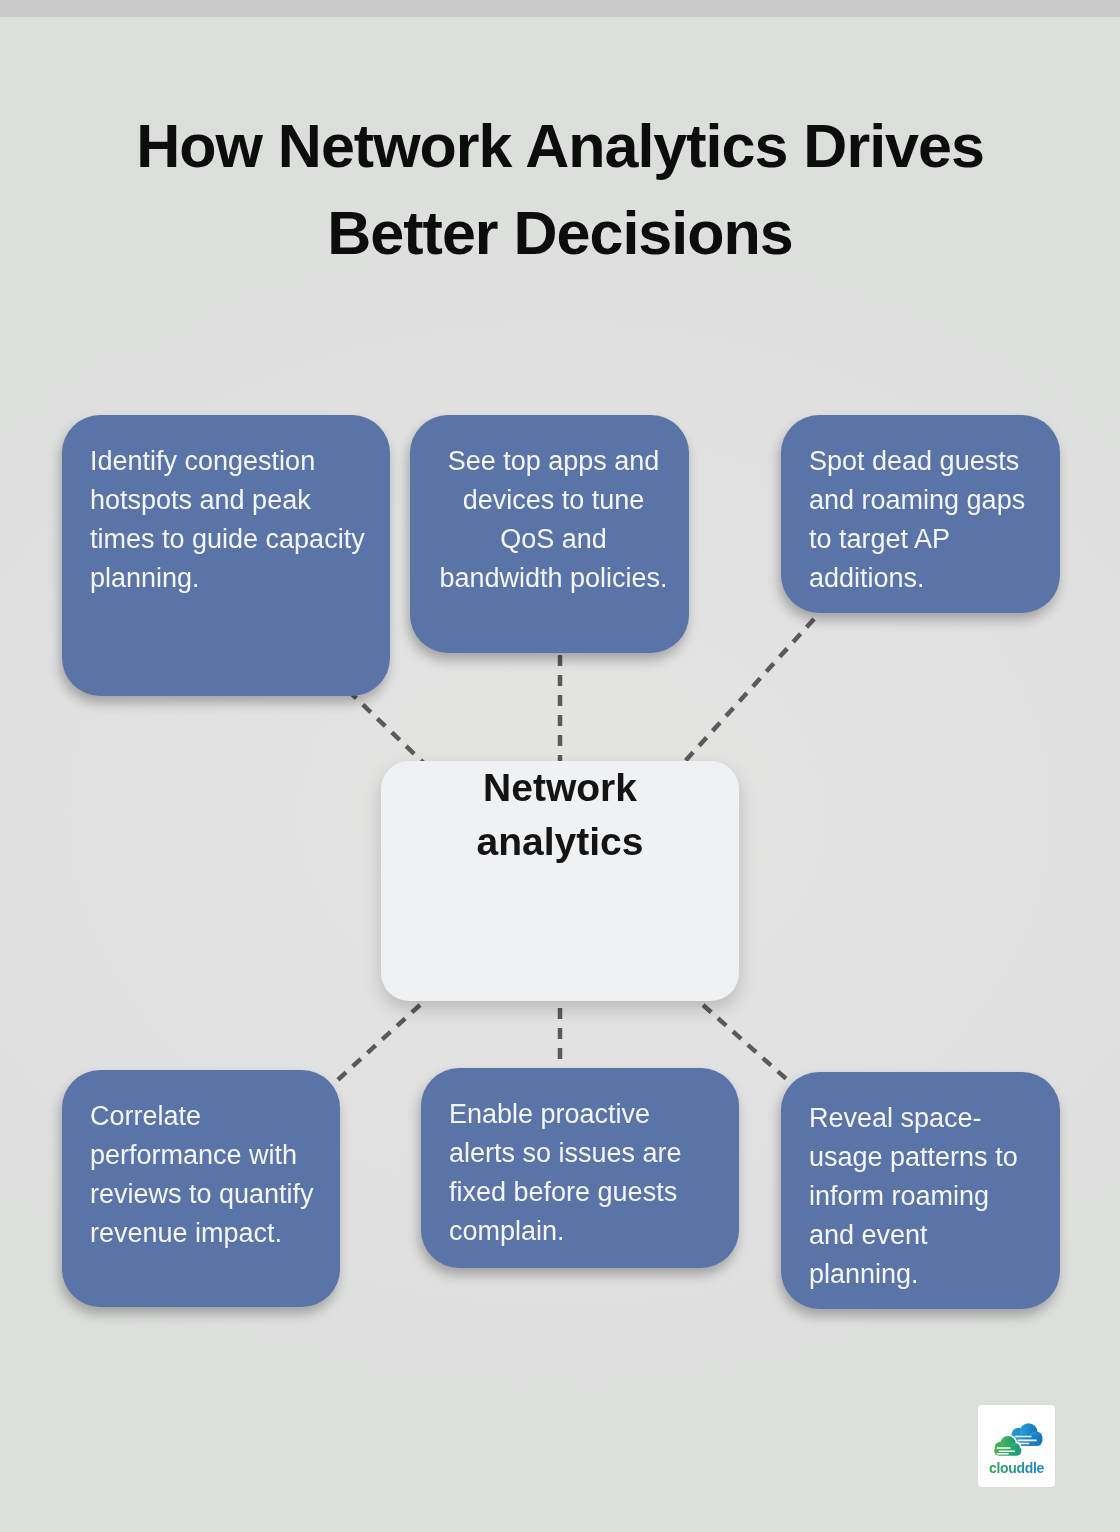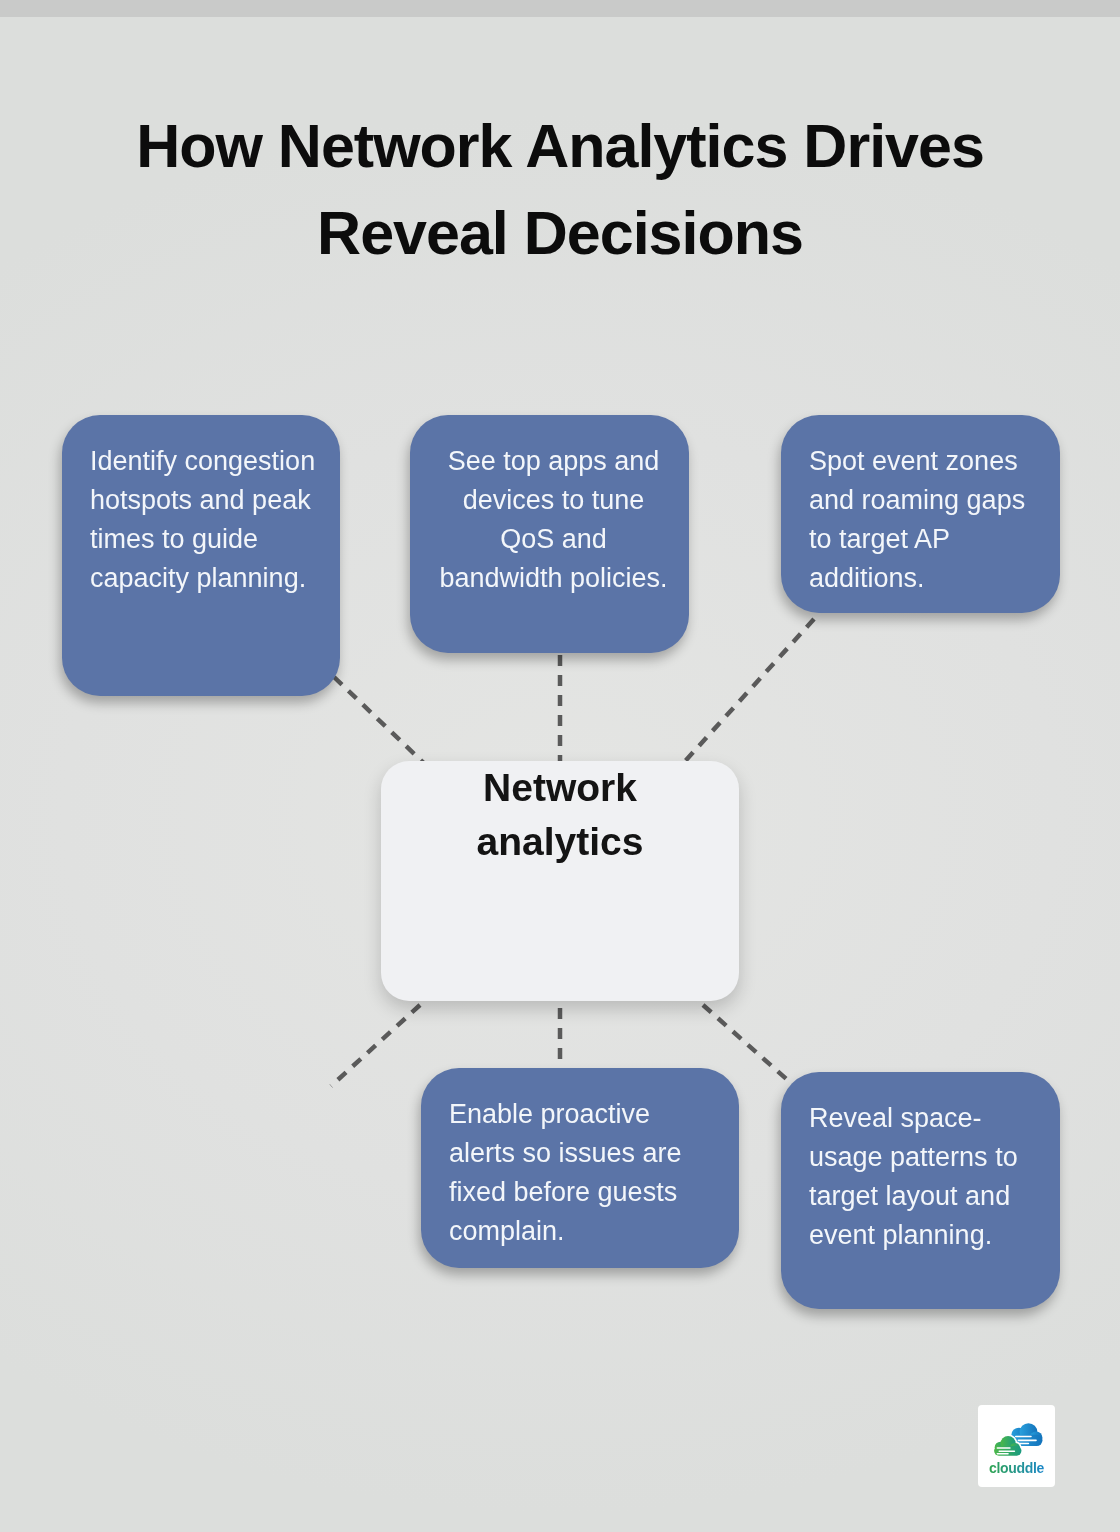--- a/index.html
+++ b/index.html
@@ -47,21 +47,21 @@
   .node {
     position: absolute;
     border-radius: 38px;
     background: #5b74a7;
     color: #f3f6fa;
     font-size: 27px;
     line-height: 1.44;
     padding: 27px 20px 20px 28px;
     box-shadow: -2px 7px 12px rgba(0,0,0,0.28);
   }
-  .node-tl { left: 62px;  top: 398px;  width: 278px; height: 281px; }
+  .node-tl { left: 62px;  top: 398px;  width: 328px; height: 281px; }
   .node-tm { left: 410px; top: 398px;  width: 279px; height: 238px; text-align: center; }
   .node-tr { left: 781px; top: 398px;  width: 279px; height: 198px; }
   .node-bl { left: 62px;  top: 1053px; width: 278px; height: 237px; }
   .node-bm { left: 421px; top: 1051px; width: 318px; height: 200px; }
   .node-br { left: 781px; top: 1055px; width: 279px; height: 237px; }
 
   
   .center-node {
     position: absolute;
     left: 381px;
@@ -112,46 +112,49 @@
     -webkit-text-fill-color: transparent;
   }
 </style>
 </head>
 <body>
 
 <div class="canvas">
 
   <div class="title">
     <div>How Network Analytics Drives</div>
-    <div>Reveal Decisions</div>
+    <div>Better Decisions</div>
   </div>
 
   <svg class="connectors" viewBox="0 0 1120 1532" xmlns="http://www.w3.org/2000/svg">
     <line x1="334" y1="660" x2="430" y2="752"></line>
     <line x1="560" y1="638" x2="560" y2="747"></line>
     <line x1="814" y1="602" x2="678" y2="752"></line>
     <line x1="420" y1="988" x2="331" y2="1069"></line>
     <line x1="560" y1="991" x2="560" y2="1051"></line>
     <line x1="703" y1="988" x2="792" y2="1067"></line>
   </svg>
 
   <div class="node node-tl">
     <span>Identify congestion hotspots and peak times to guide capacity planning.</span>
   </div>
   <div class="node node-tm">
     <span>See top apps and devices to tune QoS and bandwidth policies.</span>
   </div>
   <div class="node node-tr">
-    <span>Spot event zones and roaming gaps to target AP additions.</span>
+    <span>Spot dead guests and roaming gaps to target AP additions.</span>
+  </div>
+  <div class="node node-bl">
+    <span>Correlate performance with reviews to quantify revenue impact.</span>
   </div>
   <div class="node node-bm">
     <span>Enable proactive alerts so issues are fixed before guests complain.</span>
   </div>
   <div class="node node-br">
-    <span>Reveal space-usage patterns to target layout and event planning.</span>
+    <span>Reveal space-usage patterns to inform roaming and event planning.</span>
   </div>
 
   <div class="center-node">
     <div class="label">Network analytics</div>
   </div>
 
   <div class="logo-card">
     <svg width="56" height="42" viewBox="0 0 88 64" xmlns="http://www.w3.org/2000/svg">
       <defs>
         <linearGradient id="gBlue" x1="0" y1="0" x2="1" y2="0">

